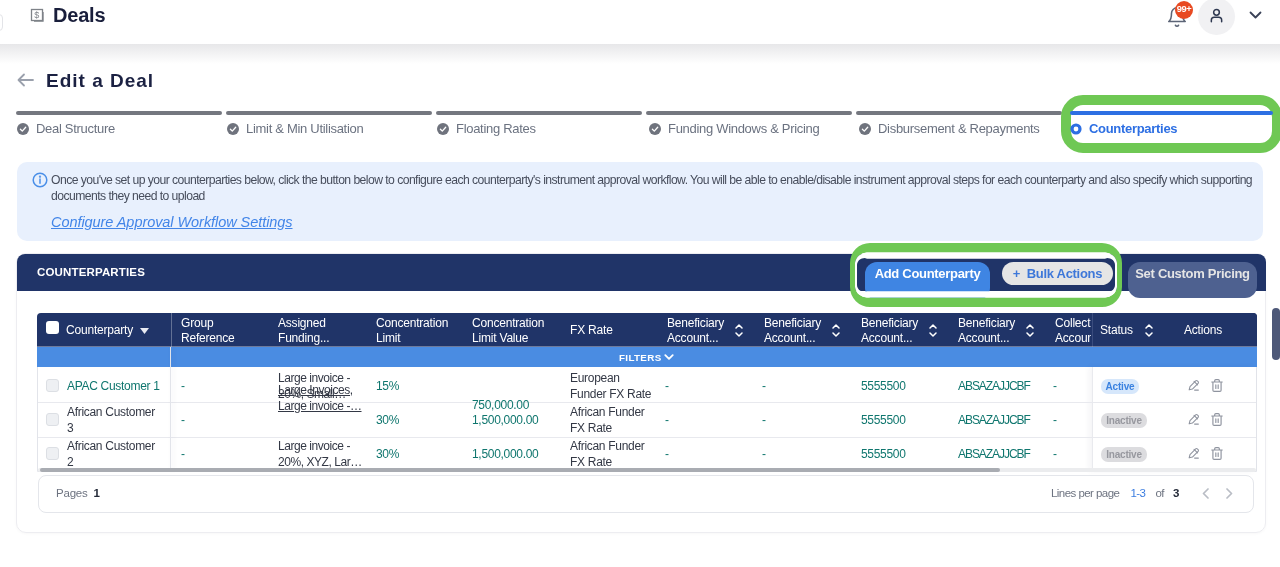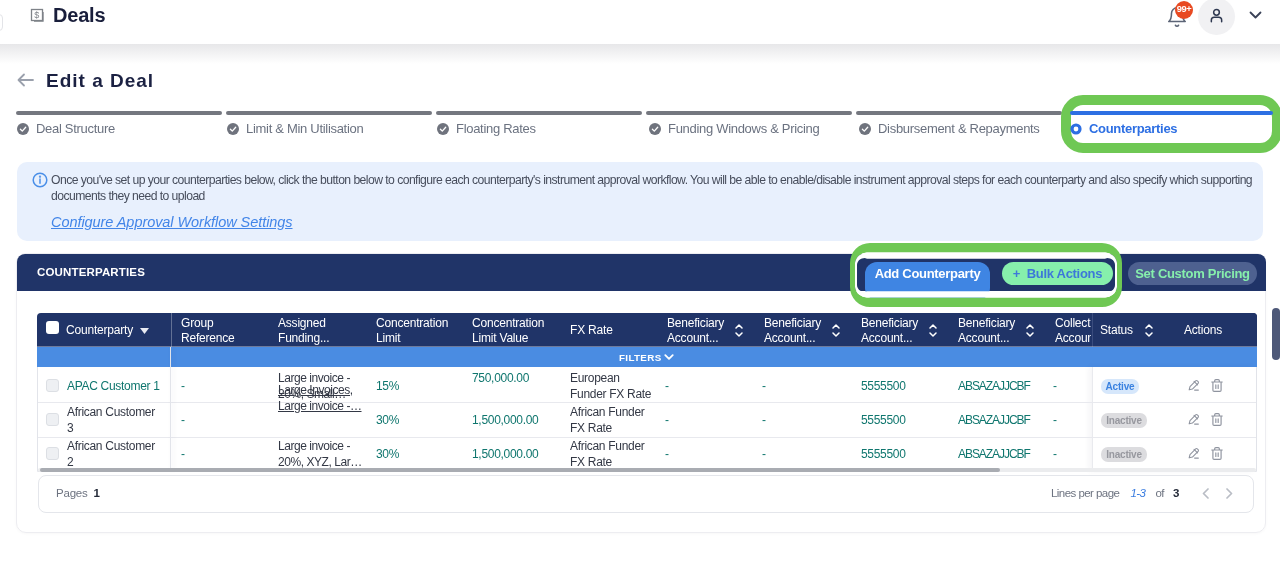--- a/index.html
+++ b/index.html
@@ -108,22 +108,22 @@
 </svg>
 <div class="abs" style="left:51px; top:172px; width:1206px; font-size:12.2px; line-height:16px; color:#474d5c; letter-spacing:-0.56px;">Once you've set up your counterparties below, click the button below to configure each counterparty's instrument approval workflow. You will be able to enable/disable instrument approval steps for each counterparty and also specify which supporting documents they need to upload</div>
 <div class="abs" style="left:51px; top:214px; font-size:14.5px; color:#4285e8; letter-spacing:-0.06px; text-decoration:underline;font-style:italic;">Configure Approval Workflow Settings</div>
 
 <div class="abs" style="left:16px; top:253px; width:1250px; height:280px; border:1px solid #ededf1; border-radius:10px; box-shadow:0 1px 3px rgba(0,0,0,0.03);"></div>
 
 <div class="abs" style="left:17px; top:254px; width:1249px; height:37px; background:#203468; border-radius:8px 8px 0 0;"></div>
 <div class="abs" style="left:37px; top:266px; font-size:11.5px; font-weight:bold; color:#fff; letter-spacing:0.15px;">COUNTERPARTIES</div>
 
 <div class="abs" style="left:865px; top:262px; width:125px; height:38px; background:#3f85e3; border-radius:12px; color:#fff; font-size:13px; font-weight:bold; text-align:center; line-height:23px; letter-spacing:-0.3px;">Add Counterparty</div>
-<div class="abs" style="left:1002px; top:262px; width:111px; height:23px; background:#86efac; border-radius:12px; color:#3d77d9; font-size:13px; font-weight:bold; text-align:center; line-height:23px; letter-spacing:-0.3px;">+&nbsp; Bulk Actions</div>
-<div class="abs" style="left:1128px; top:262px; width:129px; height:23px; background:#4e6190; border-radius:12px; color:#86efac; font-size:13px; font-weight:bold; text-align:center; line-height:23px; letter-spacing:-0.3px;">Set Custom Pricing</div>
+<div class="abs" style="left:1002px; top:262px; width:111px; height:23px; background:#e5e5e5; border-radius:12px; color:#3d77d9; font-size:13px; font-weight:bold; text-align:center; line-height:23px; letter-spacing:-0.3px;">+&nbsp; Bulk Actions</div>
+<div class="abs" style="left:1128px; top:262px; width:129px; height:36px; background:#4e6190; border-radius:12px; color:#e5e5e5; font-size:13px; font-weight:bold; text-align:center; line-height:23px; letter-spacing:-0.3px;">Set Custom Pricing</div>
 
 <div class="abs" style="left:37px; top:313px; width:1220px; height:158.5px; border:1px solid #e2e4ea; border-radius:5px 5px 0 0; background:#fff;"></div>
 
 <div class="abs" style="left:37px; top:313px; width:1220px; height:34px; background:#203468; border-radius:4px 4px 0 0;"></div>
 
 <div class="abs" style="left:37px; top:347px; width:1220px; height:20px; background:#4a8ce2;"></div>
 <div class="abs" style="left:619px; top:352px; color:#fff; font-size:9.8px; font-weight:bold; letter-spacing:0.35px;">FILTERS</div>
 <svg class="abs" style="left:664px; top:354px;" width="10" height="6" viewBox="0 0 10 6" fill="none" stroke="#fff" stroke-width="1.8" stroke-linecap="round" stroke-linejoin="round">
     <path d="M1.3 1.2 L5 4.8 L8.7 1.2"></path>
   </svg>
@@ -179,21 +179,21 @@
   .cell  { position:absolute; font-size:12px; color:#0f766e; letter-spacing:-0.3px; }
   .cell2 { position:absolute; font-size:12px; color:#333845; letter-spacing:-0.3px; line-height:15.5px; }
   .cb { position:absolute; width:13px; height:13px; background:#eef0f3; border:1px solid #dcdfe4; border-radius:3px; }
 </style>
 
 <div class="cb" style="left:46px; top:379px;"></div>
 <div class="cell" style="left:67px; top:379px;">APAC Customer 1</div>
 <div class="cell" style="left:181px; top:379px;">-</div>
 <div class="cell2" style="left:278px; top:371px; letter-spacing:-0.45px;">Large invoice -<br>20%, Small…</div>
 <div class="cell" style="left:376px; top:379px;">15%</div>
-<div class="cell" style="left:472px; top:371px;">750,000.00</div>
+<div class="cell" style="left:472px; top:398px;">750,000.00</div>
 <div class="cell2" style="left:570px; top:371px;">European<br>Funder FX Rate</div>
 <div class="cell" style="left:665px; top:379px;">-</div>
 <div class="cell" style="left:762px; top:379px;">-</div>
 <div class="cell" style="left:861px; top:379px;">5555500</div>
 <div class="cell" style="left:958px; top:379px; letter-spacing:-1.05px;">ABSAZAJJCBF</div>
 <div class="cell" style="left:1053px; top:379px;">-</div>
 <div class="abs" style="left:1101px; top:378.5px; width:38px; height:15px; background:#d6e7fb; border-radius:7px; color:#3b82e0; font-size:10px; font-weight:bold; text-align:center; line-height:15px; letter-spacing:-0.2px;">Active</div>
 
 <div class="cb" style="left:46px; top:413px;"></div>
 <div class="cell2" style="left:67px; top:405px;">African Customer<br>3</div>
@@ -246,21 +246,21 @@
   </svg>
 
 <div class="abs" style="left:171px; top:313px; width:1px; height:34px; background:rgba(255,255,255,0.30);"></div>
 <div class="abs" style="left:170px; top:347px; width:1px; height:124px; background:#e2e4ea; box-shadow:2px 0 5px rgba(30,40,70,0.10);"></div>
 
 <div class="abs" style="left:38px; top:467.5px; width:1218px; height:4px; background:#ebecee; border-radius:2px;"></div>
 <div class="abs" style="left:40px; top:467.5px; width:960px; height:4px; background:#a9acb2; border-radius:2px;"></div>
 
 <div class="abs" style="left:38px; top:475px; width:1216px; height:38px; border:1px solid #e4e6eb; border-radius:8px; background:#fff;"></div>
 <div class="abs" style="left:56px; top:487px; font-size:11.5px; color:#6d7380; letter-spacing:-0.2px;">Pages&nbsp; <b style="color:#242a38;">1</b></div>
-<div class="abs" style="left:1051px; top:487px; font-size:11.5px; color:#6d7380; letter-spacing:-0.55px;">Lines per page<span style="color:#3b7de0; margin-left:11px;font-style:italic;">1-3</span><span style="margin-left:10px;">of</span><b style="color:#242a38; margin-left:9px; letter-spacing:0;">3</b></div>
+<div class="abs" style="left:1051px; top:487px; font-size:11.5px; color:#6d7380; letter-spacing:-0.55px;">Lines per page<span style="color:#3b7de0; margin-left:11px;">1-3</span><span style="margin-left:10px;">of</span><b style="color:#242a38; margin-left:9px; letter-spacing:0;">3</b></div>
 <svg class="abs" style="left:1202px; top:488px;" width="7" height="11" viewBox="0 0 7 11" fill="none" stroke="#b9bdc5" stroke-width="1.7" stroke-linecap="round" stroke-linejoin="round">
     <path d="M6 1 L1.5 5.5 L6 10"></path>
   </svg>
 <svg class="abs" style="left:1226px; top:488px;" width="7" height="11" viewBox="0 0 7 11" fill="none" stroke="#b9bdc5" stroke-width="1.7" stroke-linecap="round" stroke-linejoin="round">
     <path d="M1 1 L5.5 5.5 L1 10"></path>
   </svg>
 
 <div class="abs" style="left:1272px; top:308px; width:8px; height:52px; background:#4d5878; border-radius:4px;"></div>
 
 <svg class="abs" style="left:850px; top:243px; z-index:6;" width="272" height="64" viewBox="0 0 272 64">

